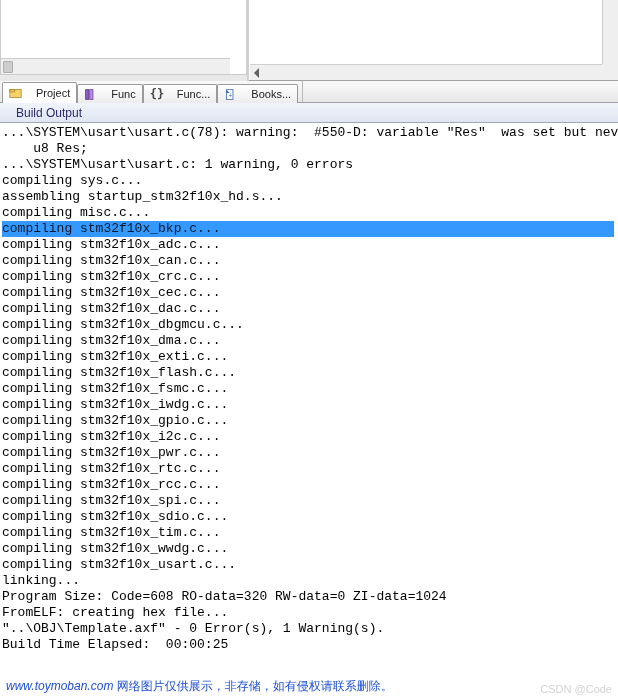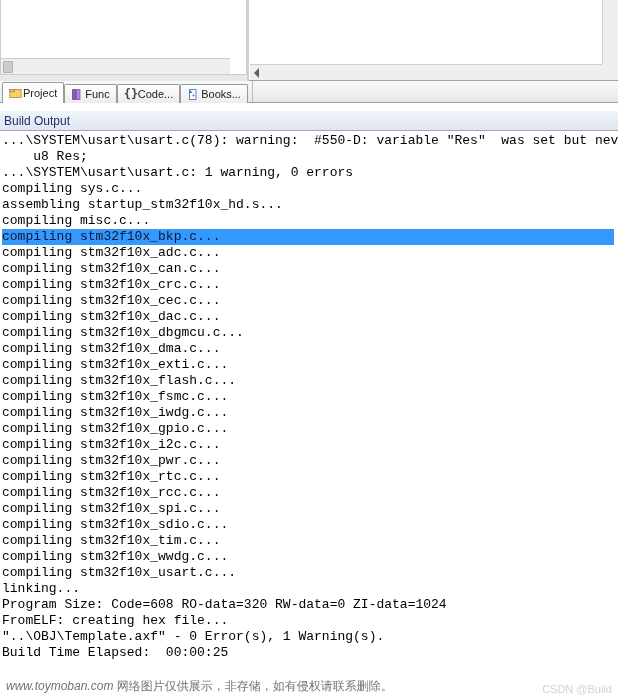--- a/index.html
+++ b/index.html
@@ -96,21 +96,21 @@
   background: linear-gradient(#f9f9f9,#e7e7e7);
   border-bottom: 1px solid #a0a0a0;
   display: flex;
   align-items: stretch;
   padding-left: 2px;
   gap: 0;
 }
 .tab {
   display: flex;
   align-items: center;
-  gap: 1px;
+  gap: 14px;
   padding: 0 6px;
   border: 1px solid #9a9a9a;
   border-bottom: none;
   background: linear-gradient(#fff,#ececec);
   margin-top: 3px;
   font-size: 11px;
   color: #222;
   border-radius: 2px 2px 0 0;
   height: 19px;
   cursor: pointer;
@@ -127,22 +127,21 @@
   width: 10px;
   border-left: 1px solid #bbb;
   margin-left: 4px;
 }
 .build-header {
   height: 20px;
   background: linear-gradient(#f0f4fa,#dfe6f2);
   border-bottom: 1px solid #a0a8b8;
   color: #2a2a6a;
   font-size: 12px;
-  padding: 3px 6px 0 4px;
-  margin-top: 8px;
+  padding: 3px 6px 0 16px;
 }
 .build-output {
   font-family: "Courier New", monospace;
   font-size: 13px;
   line-height: 16px;
   white-space: pre;
   color: #000;
   padding: 2px 4px 0 2px;
   background: #fff;
   height: 555px;
@@ -150,21 +149,21 @@
 }
 .build-line { padding-left: 0; }
 .build-line.hl {
   background: #3399ff;
   color: #0f172a;
 }
 .watermark {
   position: absolute;
   left: 6px;
   bottom: 4px;
-  color: #737373;
+  color: #1d4ed8;
   font-size: 12px;
   font-family: "Microsoft YaHei", Arial, sans-serif;
 }
 .watermark .wm-left { font-style: italic; }
 .watermark2 {
   position: absolute;
   right: 6px;
   bottom: 4px;
   color: #d2d2d2;
   font-size: 11px;
@@ -202,21 +201,21 @@
   </div>
   <div class="tab">
     <svg class="tab-icon" viewBox="0 0 16 16">
         <rect x="2" y="2" width="4" height="12" fill="#8a5cc7" stroke="#5a3a8a"></rect>
         <rect x="7" y="2" width="4" height="12" fill="#b78ae6" stroke="#6a4a9a"></rect>
       </svg>
     <span>Func</span>
   </div>
   <div class="tab">
     <span class="tab-icon" style="font-family:monospace;font-weight:bold;color:#444;font-size:12px;text-align:center;line-height:13px;">{}</span>
-    <span>Code...</span>
+    <span>Func...</span>
   </div>
   <div class="tab">
     <svg class="tab-icon" viewBox="0 0 16 16">
         <rect x="3" y="2" width="8" height="12" fill="#fff" stroke="#3a6ab0"></rect>
         <path d="M3 2 L7 6 L3 6 Z" fill="#3a6ab0"></path>
         <text x="8" y="12" font-size="8" fill="#3a6ab0" text-anchor="middle">+</text>
       </svg>
     <span>Books...</span>
   </div>
   <div class="tabs-divider"></div>
@@ -225,13 +224,13 @@
 <div class="build-header">
   <span>Build Output</span>
 </div>
 
 <div class="build-output" id="build-output"><div class="build-line">...\SYSTEM\usart\usart.c(78): warning:  #550-D: variable "Res"  was set but nev</div><div class="build-line">    u8 Res;</div><div class="build-line">...\SYSTEM\usart\usart.c: 1 warning, 0 errors</div><div class="build-line">compiling sys.c...</div><div class="build-line">assembling startup_stm32f10x_hd.s...</div><div class="build-line">compiling misc.c...</div><div class="build-line hl">compiling stm32f10x_bkp.c...</div><div class="build-line">compiling stm32f10x_adc.c...</div><div class="build-line">compiling stm32f10x_can.c...</div><div class="build-line">compiling stm32f10x_crc.c...</div><div class="build-line">compiling stm32f10x_cec.c...</div><div class="build-line">compiling stm32f10x_dac.c...</div><div class="build-line">compiling stm32f10x_dbgmcu.c...</div><div class="build-line">compiling stm32f10x_dma.c...</div><div class="build-line">compiling stm32f10x_exti.c...</div><div class="build-line">compiling stm32f10x_flash.c...</div><div class="build-line">compiling stm32f10x_fsmc.c...</div><div class="build-line">compiling stm32f10x_iwdg.c...</div><div class="build-line">compiling stm32f10x_gpio.c...</div><div class="build-line">compiling stm32f10x_i2c.c...</div><div class="build-line">compiling stm32f10x_pwr.c...</div><div class="build-line">compiling stm32f10x_rtc.c...</div><div class="build-line">compiling stm32f10x_rcc.c...</div><div class="build-line">compiling stm32f10x_spi.c...</div><div class="build-line">compiling stm32f10x_sdio.c...</div><div class="build-line">compiling stm32f10x_tim.c...</div><div class="build-line">compiling stm32f10x_wwdg.c...</div><div class="build-line">compiling stm32f10x_usart.c...</div><div class="build-line">linking...</div><div class="build-line">Program Size: Code=608 RO-data=320 RW-data=0 ZI-data=1024</div><div class="build-line">FromELF: creating hex file...</div><div class="build-line">"..\OBJ\Template.axf" - 0 Error(s), 1 Warning(s).</div><div class="build-line">Build Time Elapsed:  00:00:25</div></div>
 
 <div class="watermark">
   <span class="wm-left">www.toymoban.com</span>
   <span>网络图片仅供展示，非存储，如有侵权请联系删除。</span>
 </div>
-<div class="watermark2">CSDN @Build</div>
+<div class="watermark2">CSDN @Code</div>
 
 </body></html>

